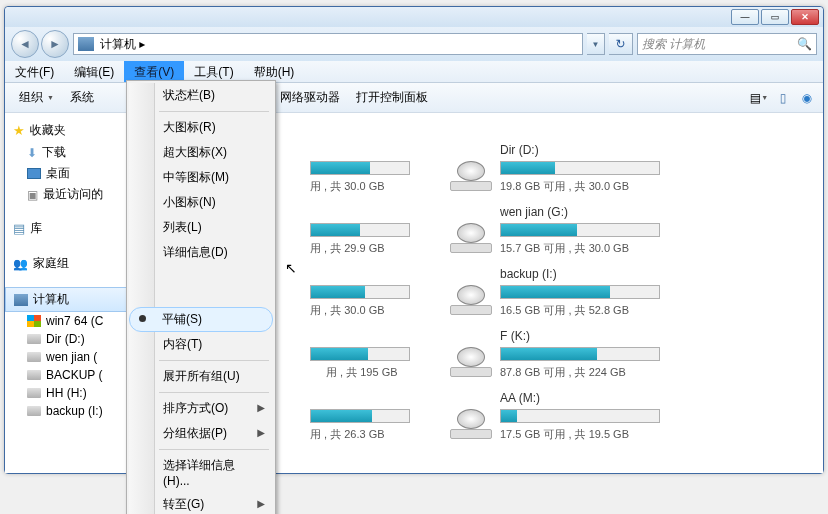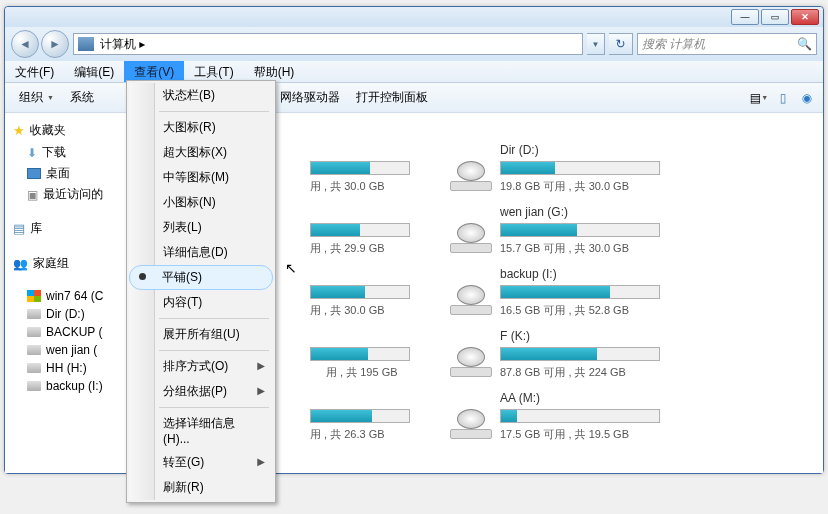--- a/index.html
+++ b/index.html
@@ -61,21 +61,21 @@
 .drive-icon .disk { width: 28px; height: 20px; background: radial-gradient(#fff, #c0c0c0); border-radius: 50%; position: absolute; left: 7px; top: 0; border: 1px solid #888; }
 .drive-label { position: absolute; left: 50px; top: 0; font-size: 12px; color: #333; }
 .drive-bar { position: absolute; left: 50px; top: 18px; width: 160px; height: 14px; border: 1px solid #b0b0b0; background: #f0f0f0; }
 .drive-fill { height: 100%; background: linear-gradient(#3dc0d8, #1a9ab4); }
 .drive-stat { position: absolute; left: 50px; top: 36px; font-size: 11px; color: #555; }
 
 
 .dropdown { position: absolute; left: 126px; top: 80px; width: 150px; background: #f2f2f2; border: 1px solid #b0b0b0; box-shadow: 2px 2px 4px rgba(0,0,0,0.3); z-index: 100; font-size: 12px; padding: 2px; }
 .dd-strip { position: absolute; left: 2px; top: 2px; bottom: 2px; width: 26px; background: linear-gradient(90deg, #f7f7f7, #e8e8e8); border-right: 1px solid #d0d0d0; }
 .dd-item { position: relative; padding: 4px 20px 4px 34px; cursor: pointer; }
-.dd-item.sel { background: #e5f3ff; border: 1px solid #a0d0ff; border-radius: 12px; padding: 3px 19px 3px 32px; }
+.dd-item.sel { background: #e5f3ff; border: 1px solid #a0d0ff; border-radius: 12px; padding: 3px 19px 3px 32px; margin-top: 42px; }
 .dd-item .bullet { position: absolute; left: 9px; top: 7px; width: 7px; height: 7px; background: #333; border-radius: 50%; }
 .dd-item .arrow { position: absolute; right: 8px; top: 6px; font-size: 10px; color: #555; }
 .dd-sep { height: 1px; background: #d0d0d0; margin: 3px 4px 3px 30px; }
 
 .cursor { position: absolute; left: 285px; top: 260px; font-size: 14px; z-index: 200; color: #000; }
 </style>
 </head>
 <body>
 
 <div class="window">
@@ -160,35 +160,39 @@
             <span>库</span>
           </div>
       </div>
       <div class="side-group">
         <div class="side-head">
             <span class="home-i">👥</span>
             <span>家庭组</span>
           </div>
       </div>
       <div class="side-group">
+        <div class="comp-head">
+            <span class="comp-i"></span>
+            <span>计算机</span>
+          </div>
         <div class="side-child">
             <span class="win-i"></span>
             <span>win7 64 (C</span>
           </div>
         <div class="side-child">
             <span class="drive-i"></span>
             <span>Dir (D:)</span>
           </div>
         <div class="side-child">
             <span class="drive-i"></span>
+            <span>wen jian (</span>
+          </div>
+        <div class="side-child">
+            <span class="drive-i"></span>
             <span>BACKUP (</span>
-          </div>
-        <div class="side-child">
-            <span class="drive-i"></span>
-            <span>wen jian (</span>
           </div>
         <div class="side-child">
             <span class="drive-i"></span>
             <span>HH (H:)</span>
           </div>
         <div class="side-child">
             <span class="drive-i"></span>
             <span>backup (I:)</span>
           </div>
       </div>

